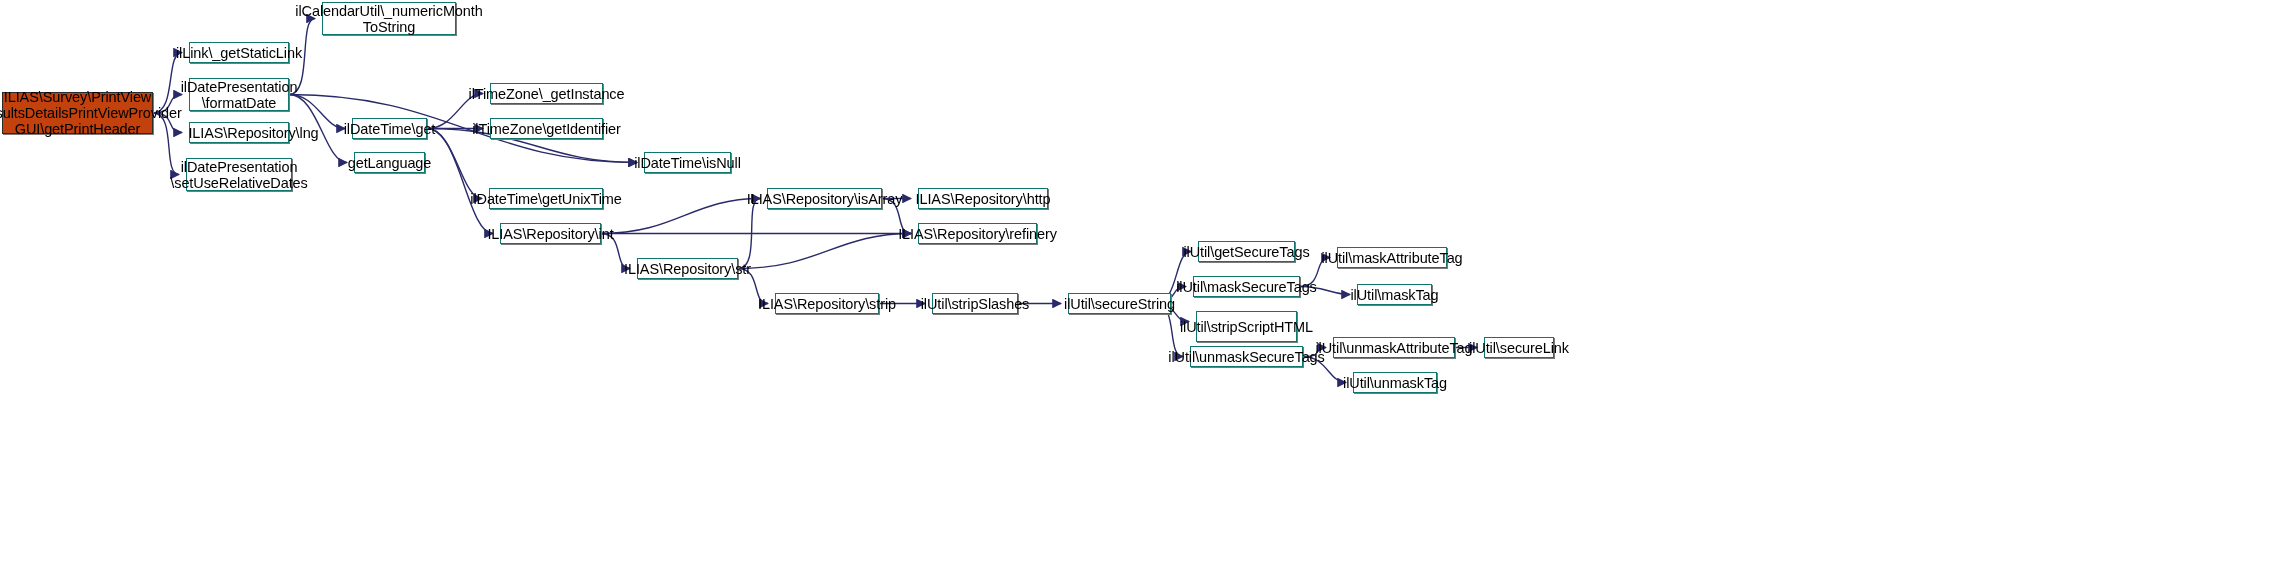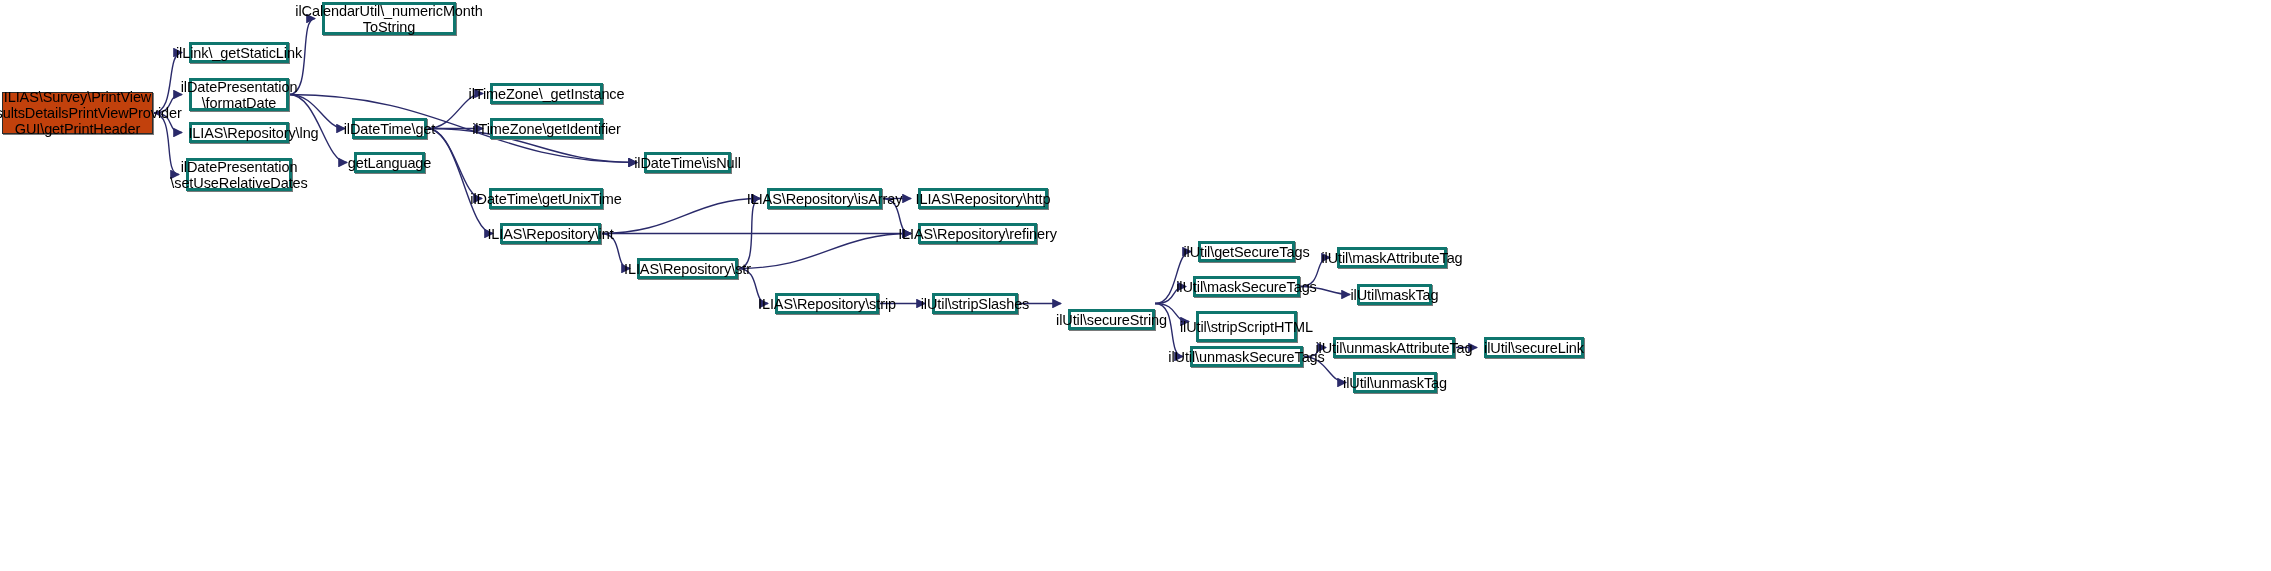--- a/index.html
+++ b/index.html
@@ -20,21 +20,21 @@
     position: absolute;
     left: 0;
     top: 0;
     width: 2271px;
     height: 571px;
     pointer-events: none;
   }
   .node {
     position: absolute;
     box-sizing: border-box;
-    border: 3px solid #0f766e;
+    border: 1px solid #0f766e;
     background: #ffffff;
     color: #000000;
     display: flex;
     align-items: center;
     justify-content: center;
     text-align: center;
     font-size: 14.5px;
     line-height: 16px;
     letter-spacing: -0.1px;
     white-space: pre-line;
@@ -109,24 +109,24 @@
       <div class="node" style="left: 490px; top: 118px; width: 113px; height: 21px;">ilTimeZone\getIdentifier</div>
       <div class="node" style="left: 644px; top: 152px; width: 87px; height: 21px;">ilDateTime\isNull</div>
       <div class="node" style="left: 489px; top: 188px; width: 114px; height: 21px;">ilDateTime\getUnixTime</div>
       <div class="node" style="left: 500px; top: 223px; width: 101px; height: 21px;">ILIAS\Repository\int</div>
       <div class="node" style="left: 637px; top: 258px; width: 101px; height: 21px;">ILIAS\Repository\str</div>
       <div class="node" style="left: 767px; top: 188px; width: 115px; height: 21px; text-align: right;">ILIAS\Repository\isArray</div>
       <div class="node" style="left: 918px; top: 188px; width: 130px; height: 21px;">ILIAS\Repository\http</div>
       <div class="node" style="left: 918px; top: 223px; width: 119px; height: 21px;">ILIAS\Repository\refinery</div>
       <div class="node" style="left: 775px; top: 293px; width: 104px; height: 21px;">ILIAS\Repository\strip</div>
       <div class="node" style="left: 932px; top: 293px; width: 86px; height: 21px;">ilUtil\stripSlashes</div>
-      <div class="node" style="left: 1068px; top: 293px; width: 87px; height: 21px; margin-top: 16px;">ilUtil\secureString</div>
+      <div class="node" style="left: 1068px; top: 293px; width: 103px; height: 21px;">ilUtil\secureString</div>
       <div class="node" style="left: 1198px; top: 241px; width: 97px; height: 21px;">ilUtil\getSecureTags</div>
       <div class="node" style="left: 1193px; top: 276px; width: 107px; height: 21px;">ilUtil\maskSecureTags</div>
       <div class="node" style="left: 1196px; top: 311px; width: 101px; height: 31px;">ilUtil\stripScriptHTML</div>
       <div class="node" style="left: 1190px; top: 346px; width: 113px; height: 21px;">ilUtil\unmaskSecureTags</div>
       <div class="node" style="left: 1337px; top: 247px; width: 110px; height: 21px;">ilUtil\maskAttributeTag</div>
       <div class="node" style="left: 1357px; top: 284px; width: 75px; height: 21px;">ilUtil\maskTag</div>
       <div class="node" style="left: 1333px; top: 337px; width: 122px; height: 21px;">ilUtil\unmaskAttributeTag</div>
       <div class="node" style="left: 1353px; top: 372px; width: 84px; height: 21px;">ilUtil\unmaskTag</div>
-      <div class="node" style="left: 1484px; top: 337px; width: 100px; height: 21px;">ilUtil\secureLink</div>
+      <div class="node" style="left: 1484px; top: 337px; width: 70px; height: 21px;">ilUtil\secureLink</div>
     </div>
 </div>
 
 </body></html>

